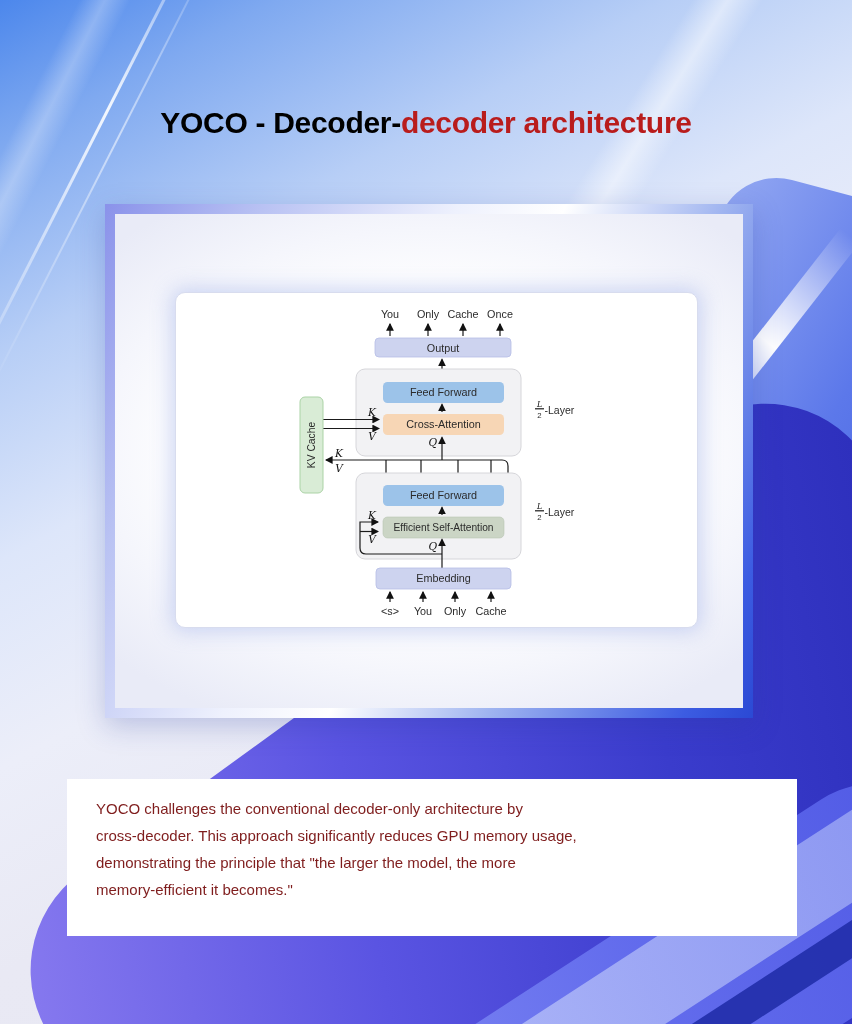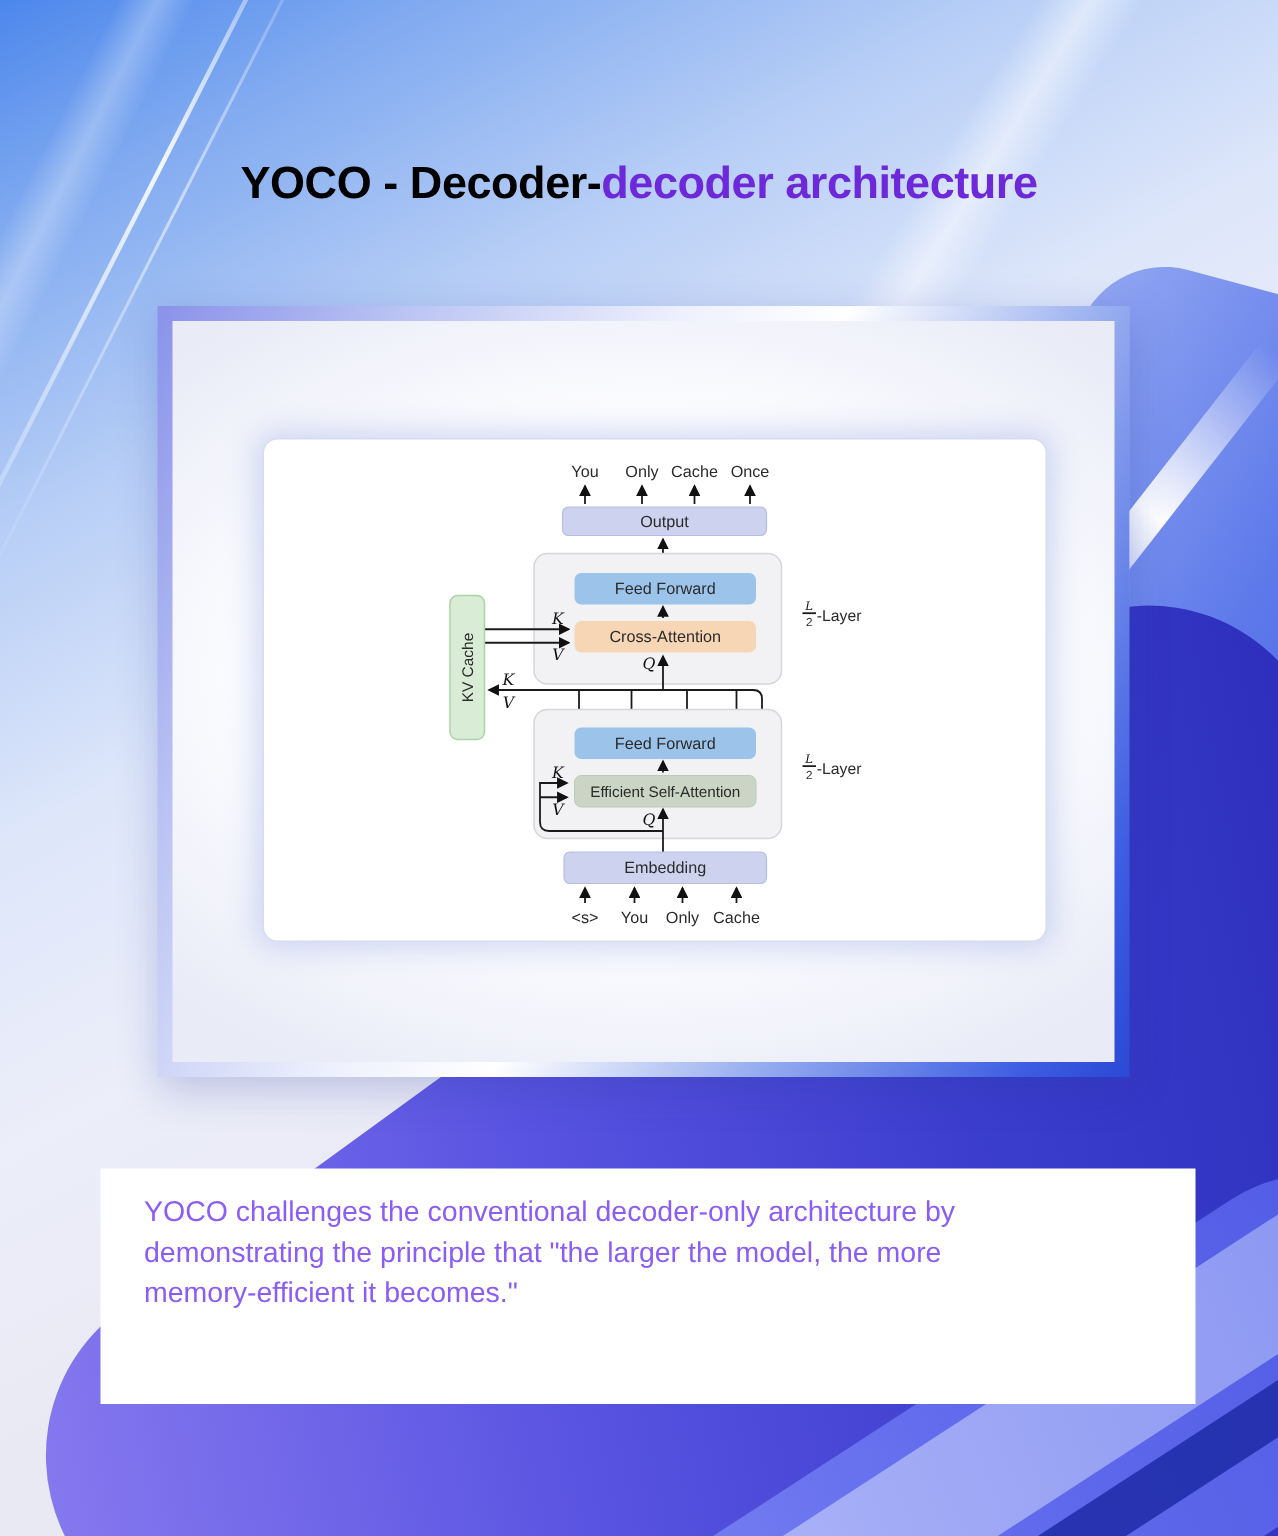--- a/index.html
+++ b/index.html
@@ -38,21 +38,21 @@
   .shape-light-ribbon{position:absolute;right:-120px;bottom:-40px;width:760px;height:78px;
     transform:rotate(-33deg);border-radius:40px;
     background:linear-gradient(100deg,rgba(210,218,252,.72),rgba(160,172,246,.72));}
   .shape-navy-streak{position:absolute;right:-100px;bottom:-74px;width:640px;height:32px;
     transform:rotate(-33deg);border-radius:20px;background:#1d2aa6;opacity:.85;}
 
   
   .title{position:absolute;left:0;right:0;top:106px;margin:0;text-align:center;z-index:2;
     font-size:30px;font-weight:bold;letter-spacing:-.3px;}
   .title .t1{color:#000000;}
-  .title .t2{color:#6d28d9;}
+  .title .t2{color:#b91c1c;}
 
   
   .frame{position:absolute;left:105px;top:204px;width:648px;height:514px;box-sizing:border-box;
     padding:10px;z-index:2;
     background:linear-gradient(115deg,#8a92ea 0%,#b9c2f3 18%,#eef1fd 40%,#ffffff 52%,
                #9fb4f0 70%,#3c5ce2 92%,#2b49d4 100%);
     box-shadow:0 8px 26px rgba(40,60,160,.25);}
   .frame-inner{width:100%;height:100%;position:relative;
     background:radial-gradient(ellipse 70% 60% at 50% 48%,#ffffff 52%,#f5f6fc 75%,#e9ebf7 100%);}
   .panel{position:absolute;left:60px;top:78px;width:523px;height:336px;background:#fff;
@@ -63,21 +63,21 @@
   svg text{font-family:"Liberation Sans",sans-serif;fill:#2b2b2b;}
   svg .math{font-family:"DejaVu Serif",serif;font-style:italic;fill:#111;}
   svg .boxlabel{font-size:10.8px;}
   svg .token{font-size:10.8px;}
   svg line,svg path.wire{stroke:#1a1a1a;stroke-width:1.2;fill:none;}
   svg rect.container{fill:#f2f2f4;stroke:#d6d6da;stroke-width:1;}
 
   
   .caption{position:absolute;left:67px;top:779px;width:730px;height:157px;background:#ffffff;
     box-sizing:border-box;padding:16px 30px 0 29px;z-index:3;}
-  .caption p{margin:0;font-size:19px;line-height:27px;color:#8b5cf6;}
+  .caption p{margin:0;font-size:15px;line-height:27px;color:#7f1d1d;}
 </style>
 </head>
 <body>
 
 <div class="bg">
   <div class="bg-base"></div>
   <div class="streak streak3"></div>
   <div class="streak streak1"></div>
   <div class="streak streak2"></div>
   <div class="streak streak4"></div>
@@ -185,15 +185,16 @@
           <text class="token" x="279" y="322" text-anchor="middle">Only</text>
           <text class="token" x="315" y="322" text-anchor="middle">Cache</text>
         </g>
       </svg>
     </div>
   </div>
 </div>
 
 <div class="caption">
   <p>YOCO challenges the conventional decoder-only architecture by</p>
+  <p>cross-decoder. This approach significantly reduces GPU memory usage,</p>
   <p>demonstrating the principle that "the larger the model, the more</p>
   <p>memory-efficient it becomes."</p>
 </div>
 
 </body></html>

